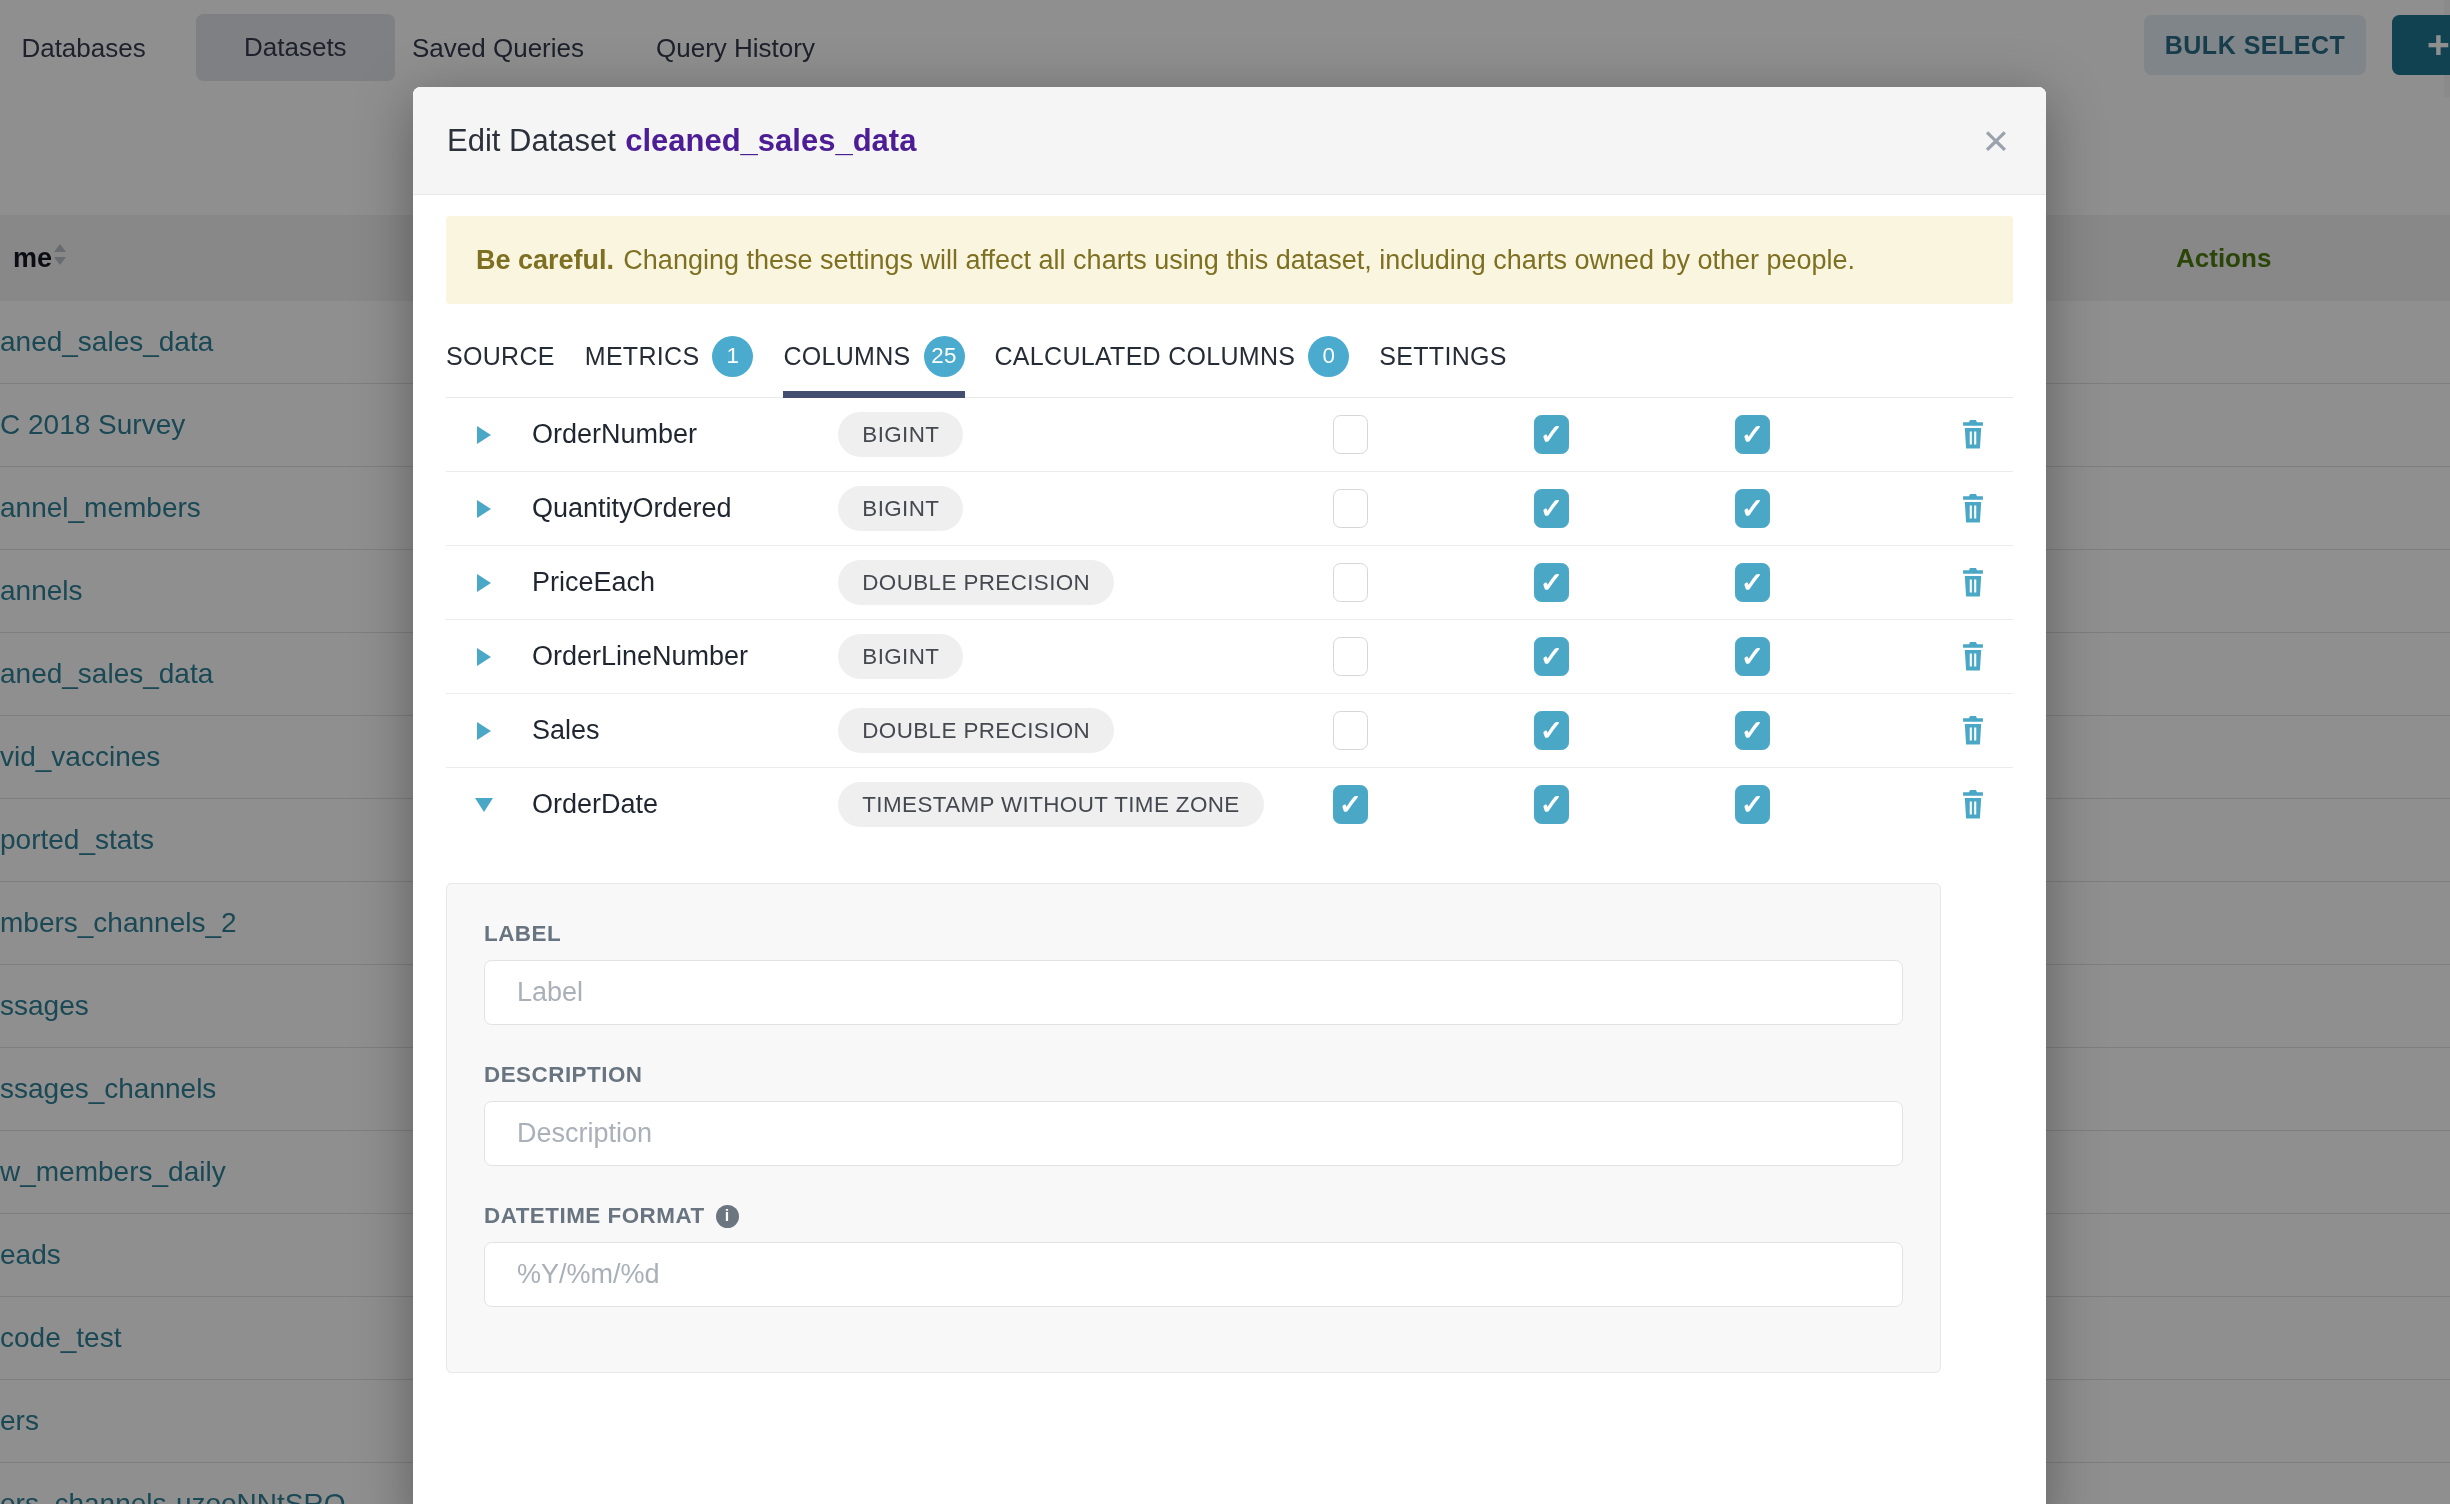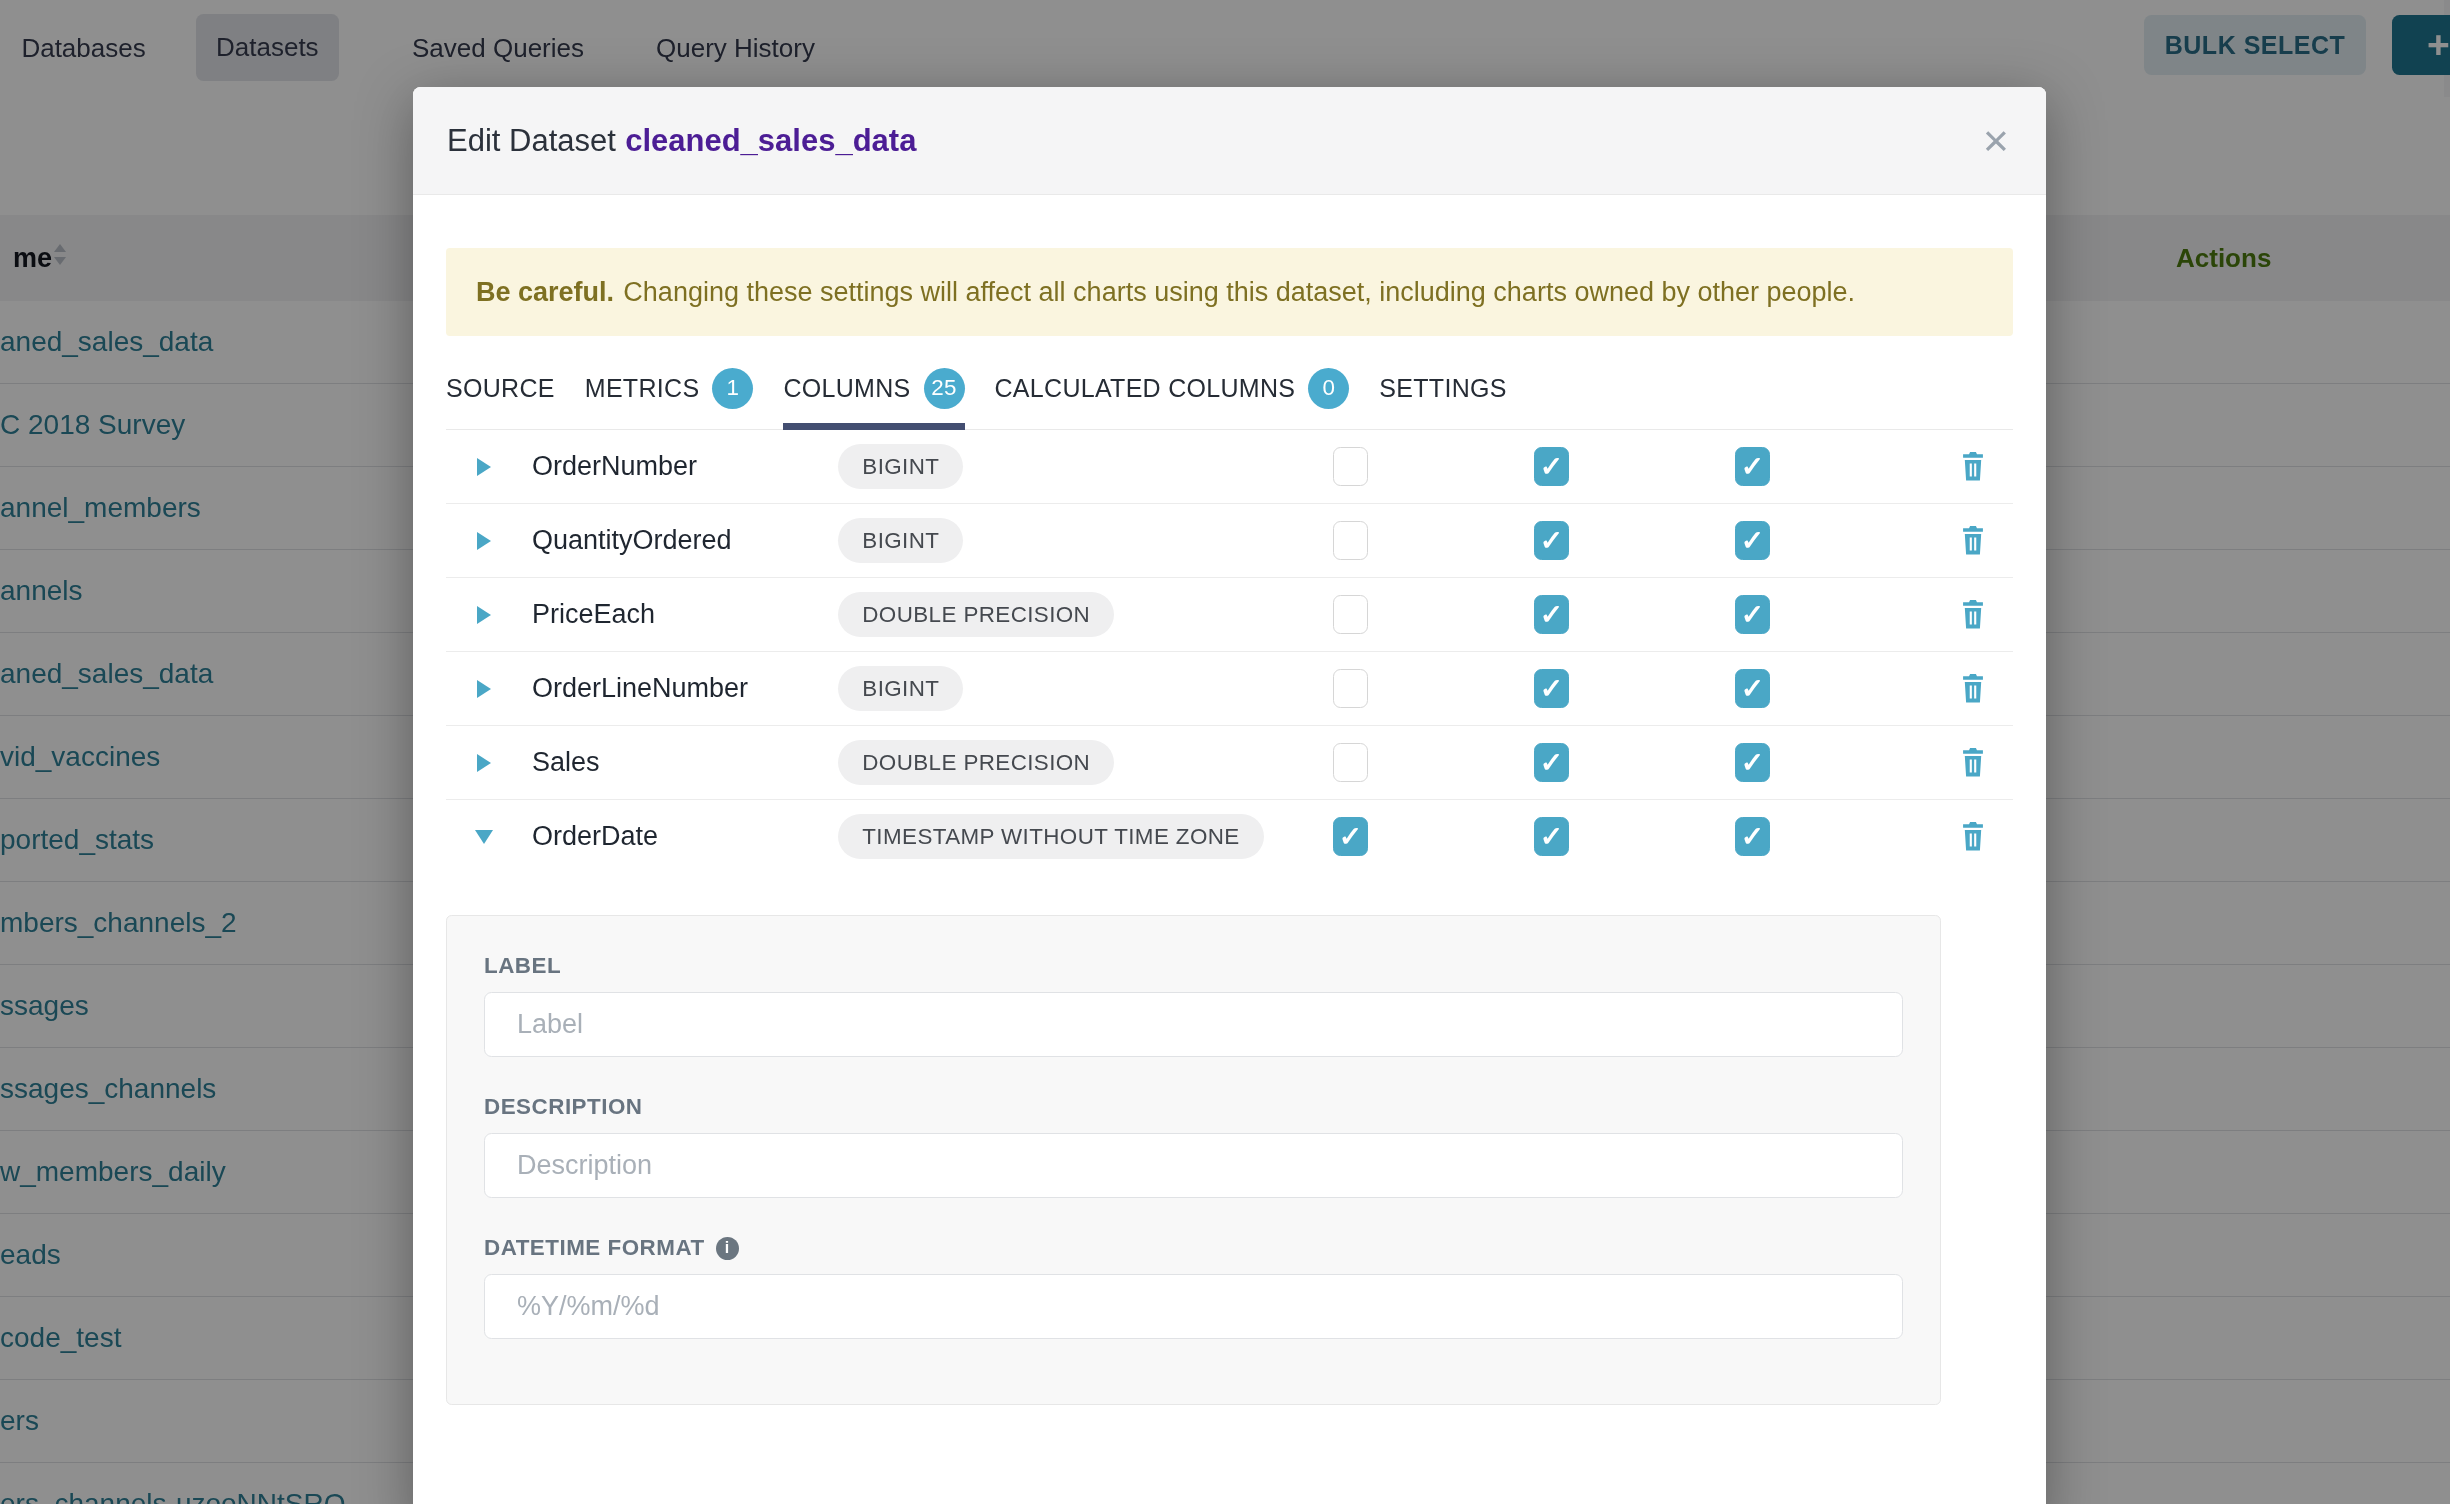--- a/index.html
+++ b/index.html
@@ -3,21 +3,21 @@
 <meta charset="utf-8">
 <style>
   html,body{margin:0;padding:0;}
   body{font-family:"Liberation Sans", sans-serif; background:#e8e8e8;}
   #root{position:relative; width:2450px; height:1505px; overflow:hidden; background:#F7F7F8;}
 
   
   .bg-page{position:absolute; inset:0;}
   .nav{position:absolute; left:0; top:0; width:2444px; height:97px; background:#FFFFFF;}
   .nav-item{position:absolute; top:0; height:97px; display:flex; align-items:center; font-size:26px; color:#363C4F;}
-  .nav-item.active-pill{background:#E3E5EA; border-radius:7.5px; top:14px; height:67px; padding:0 20px;}
+  .nav-item.active-pill{background:#E3E5EA; border-radius:7.5px; top:14px; height:67px; padding:0 48px;}
   .bulk-btn{position:absolute; top:15px; left:2144px; width:222px; height:60px; background:#E3EEF3; color:#2A6E88;
             border-radius:7.5px; display:flex; align-items:center; justify-content:center; font-size:25px; font-weight:600; letter-spacing:0.5px;}
   .add-btn{position:absolute; top:15px; left:2392px; width:93px; height:60px; background:#1F7691; border-radius:7.5px;
            display:flex; align-items:center; justify-content:center; color:#fff; font-size:39px; font-weight:600;}
   .toolbar{position:absolute; left:0; top:97px; width:2450px; height:118px; background:#FFFFFF;}
   .caret-down{width:0;height:0;border-left:10.3px solid transparent;border-right:10.3px solid transparent;border-top:12px solid #9AA2AB;display:inline-block;}
   .tb-caret1{position:absolute; left:26px; top:150px;}
   .db-label{position:absolute; left:103px; top:97px; height:118px; display:flex; align-items:center; font-size:26px; font-weight:700; color:#1B212B;}
   .db-value{position:absolute; left:231px; top:97px; height:118px; display:flex; align-items:center; gap:15px; font-size:26px; color:#565D66;}
   .bg-thead{position:absolute; left:0; top:215px; width:2450px; height:86px; background:#F2F2F4;}
@@ -34,21 +34,21 @@
   .overlay{position:absolute; inset:0; background:rgba(0,0,0,0.44); z-index:5;}
 
   
   .modal{position:absolute; left:413px; top:87px; width:1633px; height:1440px; background:#FFFFFF; z-index:10;
          border-radius:7.5px; box-shadow:0 13px 56px rgba(0,0,0,.35); overflow:hidden;}
   .modal-header{height:107px; background:#F5F5F6; border-bottom:0.9px solid #E9E9E9; display:flex; align-items:center; padding:0 37px 0 34px;}
   .modal-title{font-size:31px; color:#2B313B;}
   .modal-title b{color:#4c1d95; font-weight:700; margin-left:9.3px;}
   .modal-close{margin-left:auto; font-size:45px; color:#9AA3AD; line-height:1; cursor:pointer; font-weight:400;}
   .modal-body{padding:0 33px;}
-  .banner{margin-top:53px; height:88px; background:#FAF5DF; border-radius:3.7px; display:flex; align-items:center; padding:0 30px; font-size:27px; color:#7E7022;}
+  .banner{margin-top:21px; height:88px; background:#FAF5DF; border-radius:3.7px; display:flex; align-items:center; padding:0 30px; font-size:27px; color:#7E7022;}
   .banner b{font-weight:700; margin-right:9.3px;}
   .tabs{display:flex; gap:30px; margin-top:26px; border-bottom:0.9px solid #E9E9E9;}
   .tab{display:flex; align-items:center; gap:13px; padding:5.6px 0 20.5px; font-size:25px; letter-spacing:0.3px; color:#262C35; position:relative; cursor:pointer;}
   .tab .badge{min-width:41px; height:41px; border-radius:20.5px; background:#4AABCE; color:#fff; font-size:22.4px; display:flex; align-items:center; justify-content:center; padding:0 3.7px; box-sizing:border-box;}
   .tab.active::after{content:""; position:absolute; left:0; right:0; bottom:-0.9px; height:6.5px; background:#434E71;}
 
   .cols-grid{display:grid; grid-template-columns:58px 308px 508px 201px 201px 201px 1fr; align-items:center; padding-left:9.3px;}
   .thead-row{margin-top:44px; height:62px; border-bottom:2.8px solid #D8D8D8; font-size:27px; font-weight:600; color:#14191F;}
   .th-col{padding-left:18.6px;} .th-type{padding-left:17px;}
   .t-row{height:73px; border-bottom:0.9px solid #ECECEC; font-size:27px; color:#1F2630;}

